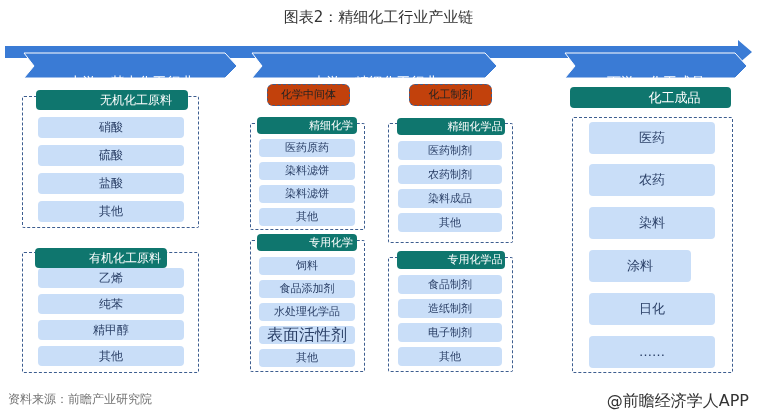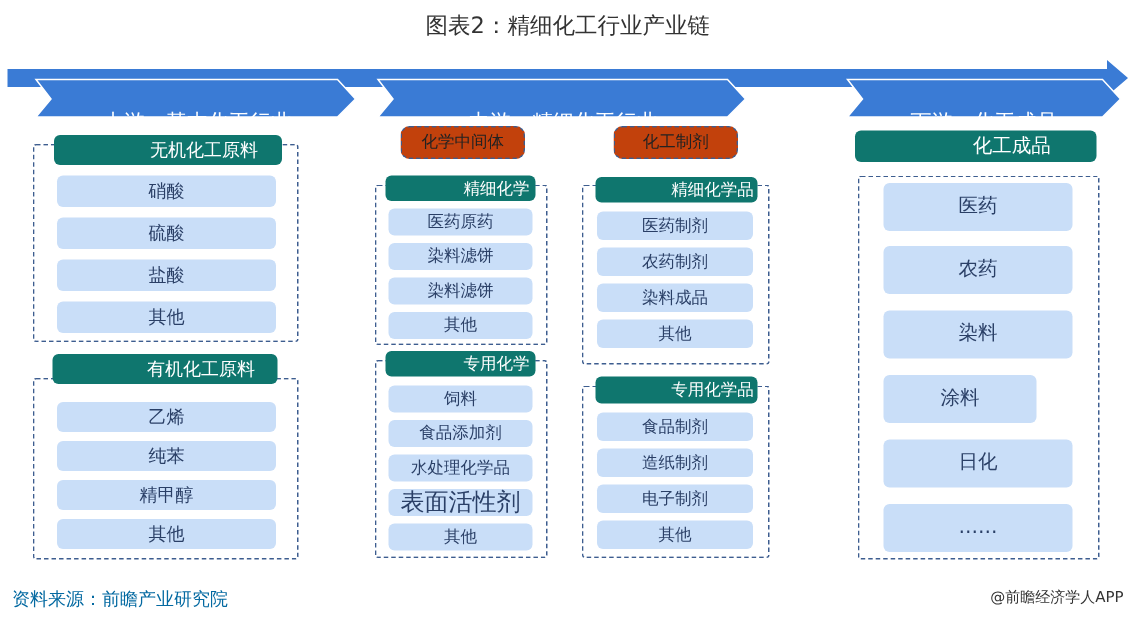--- a/index.html
+++ b/index.html
@@ -10,22 +10,22 @@
   .banner-svg { position:absolute; left:0; top:40px; }
   .stage-label { position:absolute; top:59px; height:20px; line-height:20px; color:#fff;
                  font-size:14px; text-align:center;margin-top:13px; }
   .dash { position:absolute; border:1.5px dashed #3d5d8f; border-radius:2px; box-sizing:border-box; }
   .hdr { position:absolute; background:#0f766e; color:#fff; text-align:center; border-radius:4px;
          font-size:12px; box-sizing:border-box;padding-left:48px; }
   .item { position:absolute; background:#c9def8; color:#2a3f66; text-align:center; border-radius:4px;
           font-size:12px; box-sizing:border-box; }
   .tag { position:absolute; border:1.5px dashed #3d5d8f; border-radius:6px; background:#c2410c;
          text-align:center; font-size:11px; color:#222; box-sizing:border-box; }
-  .footer-left { position:absolute; left:8px; top:391px; font-size:12px; color:#0369a1;text-align:center; }
-  .footer-right { position:absolute; right:8px; top:391px; font-size:10px; color:#333; }
+  .footer-left { position:absolute; left:8px; top:391px; font-size:12px; color:#737373;text-align:center; }
+  .footer-right { position:absolute; right:8px; top:391px; font-size:16px; color:#333; }
 </style>
 </head>
 <body>
 
 <div class="title">图表2：精细化工行业产业链</div>
 
 <svg class="banner-svg" width="757" height="42">
   <polygon points="5,6 738,6 738,0 752,12 738,24 738,18 5,18" fill="#3a7bd5"></polygon>
   <polygon points="24,13 225,13 237,26 225,38 24,38 34,26" fill="#3a7bd5" stroke="#fff" stroke-width="1"></polygon>
   <polygon points="252,13 485,13 497,26 485,38 252,38 262,26" fill="#3a7bd5" stroke="#fff" stroke-width="1"></polygon>
@@ -36,21 +36,21 @@
 <div class="stage-label" style="left:575px;width:162px">下游：化工成品</div>
 
 <div class="dash" style="left:22px;top:96px;width:177px;height:132px"></div>
 <div class="hdr" style="left:36px;top:90px;width:152px;height:20px;line-height:20px">无机化工原料</div>
 <div class="item" style="left:38px;top:117px;width:146px;height:21px;line-height:21px">硝酸</div>
 <div class="item" style="left:38px;top:145px;width:146px;height:21px;line-height:21px">硫酸</div>
 <div class="item" style="left:38px;top:173px;width:146px;height:21px;line-height:21px">盐酸</div>
 <div class="item" style="left:38px;top:201px;width:146px;height:21px;line-height:21px">其他</div>
 
 <div class="dash" style="left:22px;top:252px;width:177px;height:121px"></div>
-<div class="hdr" style="left:35px;top:236px;width:150px;height:20px;line-height:20px">有机化工原料</div>
+<div class="hdr" style="left:35px;top:248px;width:132px;height:20px;line-height:20px">有机化工原料</div>
 <div class="item" style="left:38px;top:268px;width:146px;height:20px;line-height:20px">乙烯</div>
 <div class="item" style="left:38px;top:294px;width:146px;height:20px;line-height:20px">纯苯</div>
 <div class="item" style="left:38px;top:320px;width:146px;height:20px;line-height:20px">精甲醇</div>
 <div class="item" style="left:38px;top:346px;width:146px;height:20px;line-height:20px">其他</div>
 
 <div class="tag" style="left:267px;top:84px;width:83px;height:22px;line-height:19px">化学中间体</div>
 <div class="dash" style="left:250px;top:123px;width:115px;height:107px"></div>
 <div class="hdr" style="left:257px;top:117px;width:100px;height:17px;line-height:17px;font-size:11px">精细化学品</div>
 <div class="item" style="left:259px;top:139px;width:96px;height:18px;line-height:18px;font-size:11px">医药原药</div>
 <div class="item" style="left:259px;top:162px;width:96px;height:18px;line-height:18px;font-size:11px">染料滤饼</div>

